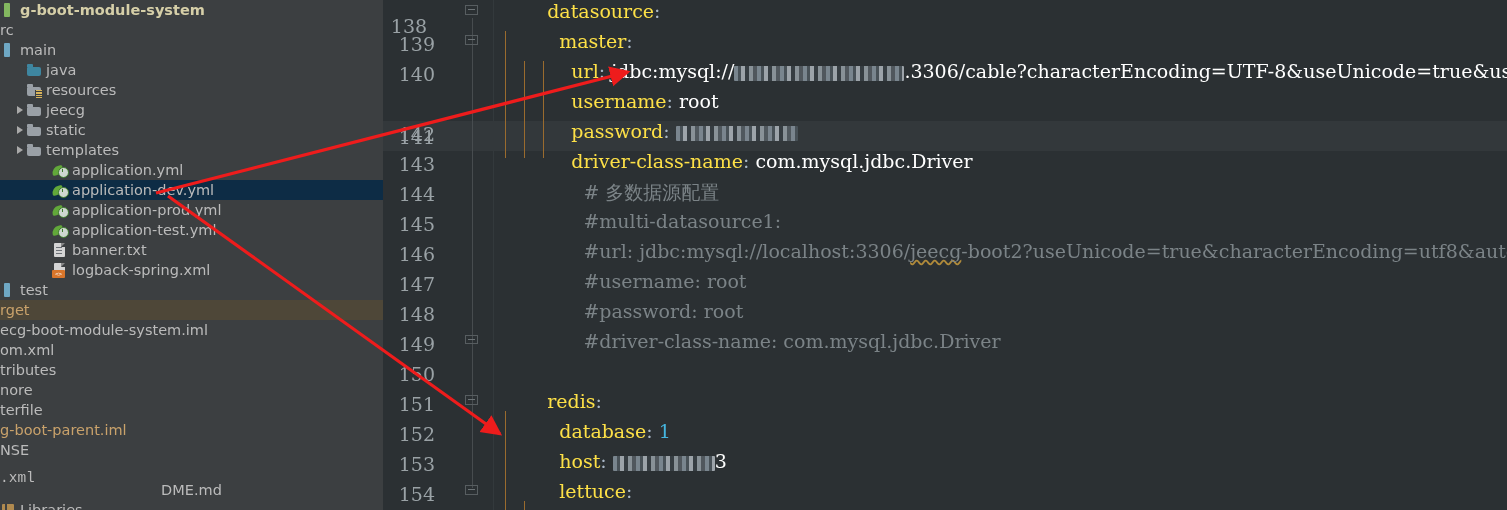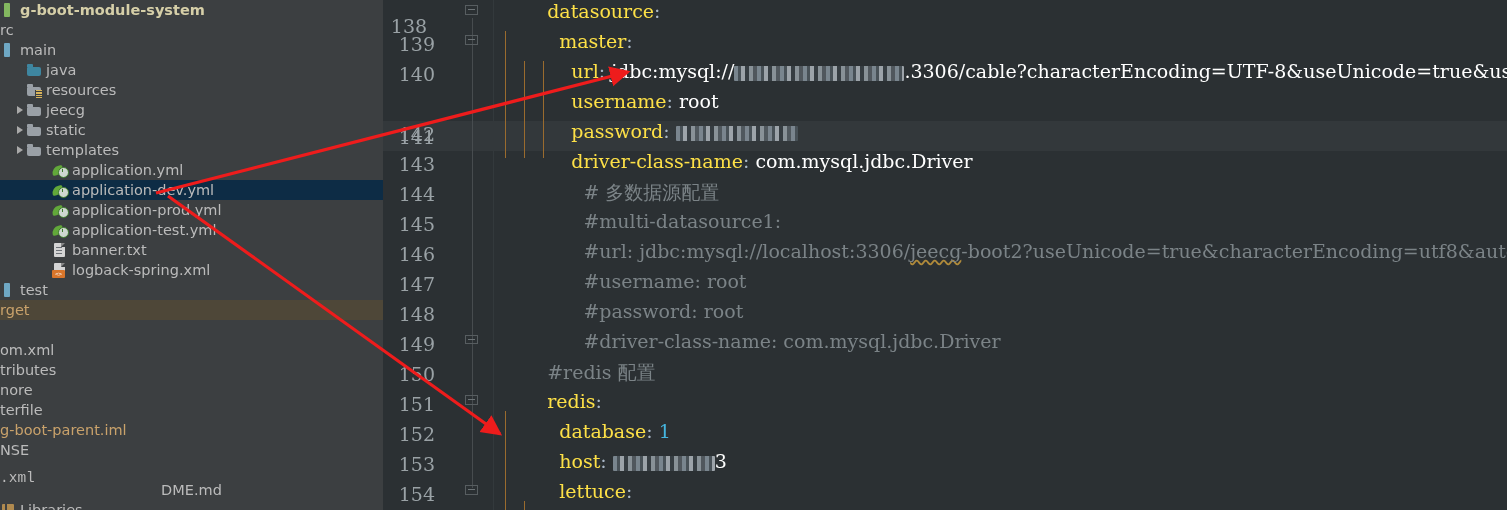--- a/index.html
+++ b/index.html
@@ -367,20 +367,23 @@
           <span class="tag">&lt;&gt;</span>
         </span>
         <span class="tw-label">logback-spring.xml</span>
       </div>
       <div class="tree-row" style="top: 280px; position: absolute; left: 0px; right: 0px;">
         <span class="ic ic-bar blue"></span>
         <span class="tw-label">test</span>
       </div>
       <div class="tree-row orange target-hl" style="top: 300px; position: absolute; left: 0px; right: 0px;">
         <span class="tw-label">rget</span>
+      </div>
+      <div class="tree-row" style="top: 320px; position: absolute; left: 0px; right: 0px;">
+        <span class="tw-label">ecg-boot-module-system.iml</span>
       </div>
       <div class="tree-row" style="top: 340px; position: absolute; left: 0px; right: 0px;">
         <span class="tw-label">om.xml</span>
       </div>
       <div class="tree-row" style="top: 360px; position: absolute; left: 0px; right: 0px;">
         <span class="tw-label">tributes</span>
       </div>
       <div class="tree-row" style="top: 380px; position: absolute; left: 0px; right: 0px;">
         <span class="tw-label">nore</span>
       </div>
@@ -462,21 +465,20 @@
         <div class="code" style="top: 60px; left: 30px;"><span class="c-plain">        </span><span class="c-key">url</span><span class="c-punct">: </span><span class="c-val">jdbc:mysql://</span><span class="redacted" style="width:170px"></span><span class="c-val">.3306/cable?characterEncoding=UTF-8&amp;useUnicode=true&amp;useSSL=fa</span></div>
         <div class="code" style="top: 90px; left: 30px;"><span class="c-plain">        </span><span class="c-key">username</span><span class="c-punct">: </span><span class="c-val">root</span></div>
         <div class="code" style="top: 120px; left: 30px;"><span class="c-plain">        </span><span class="c-key">password</span><span class="c-punct">: </span><span class="redacted" style="width:122px"></span></div>
         <div class="code" style="top: 150px; left: 30px;"><span class="c-plain">        </span><span class="c-key">driver-class-name</span><span class="c-punct">: </span><span class="c-val">com.mysql.jdbc.Driver</span></div>
         <div class="code" style="top: 180px; left: 30px;"><span class="c-cmt">          # 多数据源配置</span></div>
         <div class="code" style="top: 210px; left: 30px;"><span class="c-cmt">          #multi-datasource1:</span></div>
         <div class="code" style="top: 240px; left: 30px;"><span class="c-cmt">          #url: jdbc:mysql://localhost:3306/</span><span class="c-cmt squiggle">jeecg</span><span class="c-cmt">-boot2?useUnicode=true&amp;characterEncoding=utf8&amp;autoReco</span></div>
         <div class="code" style="top: 270px; left: 30px;"><span class="c-cmt">          #username: root</span></div>
         <div class="code" style="top: 300px; left: 30px;"><span class="c-cmt">          #password: root</span></div>
         <div class="code" style="top: 330px; left: 30px;"><span class="c-cmt">          #driver-class-name: com.mysql.jdbc.Driver</span></div>
-        <div class="code" style="top: 360px; left: 30px;"><span class="c-cmt">    #redis 配置</span></div>
         <div class="code" style="top: 390px; left: 30px;"><span class="c-plain">    </span><span class="c-key">redis</span><span class="c-punct">:</span></div>
         <div class="code" style="top: 420px; left: 30px;"><span class="c-plain">      </span><span class="c-key">database</span><span class="c-punct">: </span><span class="c-num">1</span></div>
         <div class="code" style="top: 450px; left: 30px;"><span class="c-plain">      </span><span class="c-key">host</span><span class="c-punct">: </span><span class="redacted" style="width:102px"></span><span class="c-val">3</span></div>
         <div class="code" style="top: 480px; left: 30px;"><span class="c-plain">      </span><span class="c-key">lettuce</span><span class="c-punct">:</span></div>
       </div>
   </div>
 
   <svg id="overlay" viewBox="0 0 1507 510" width="1507" height="510">
     <defs>
       <marker id="ah" markerWidth="7" markerHeight="7" refX="5.6" refY="3.2" orient="auto" markerUnits="strokeWidth">

